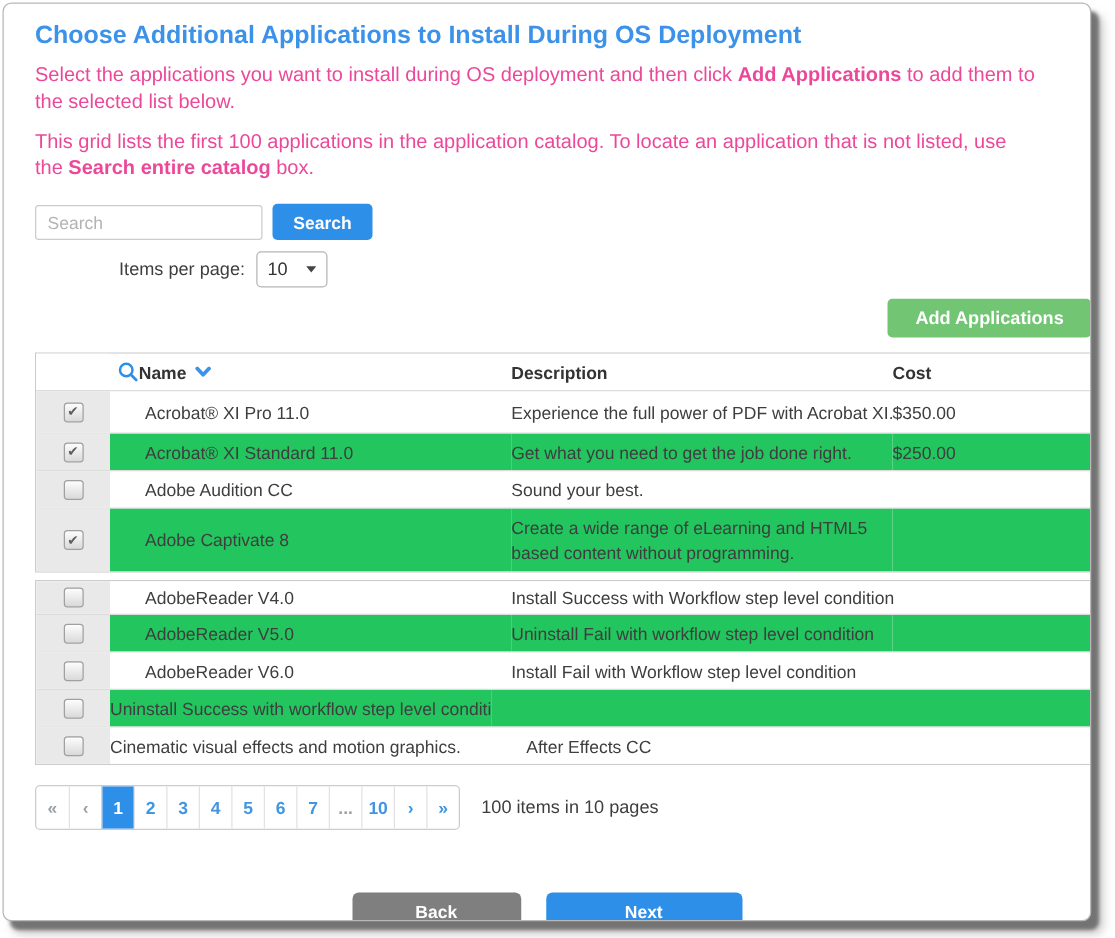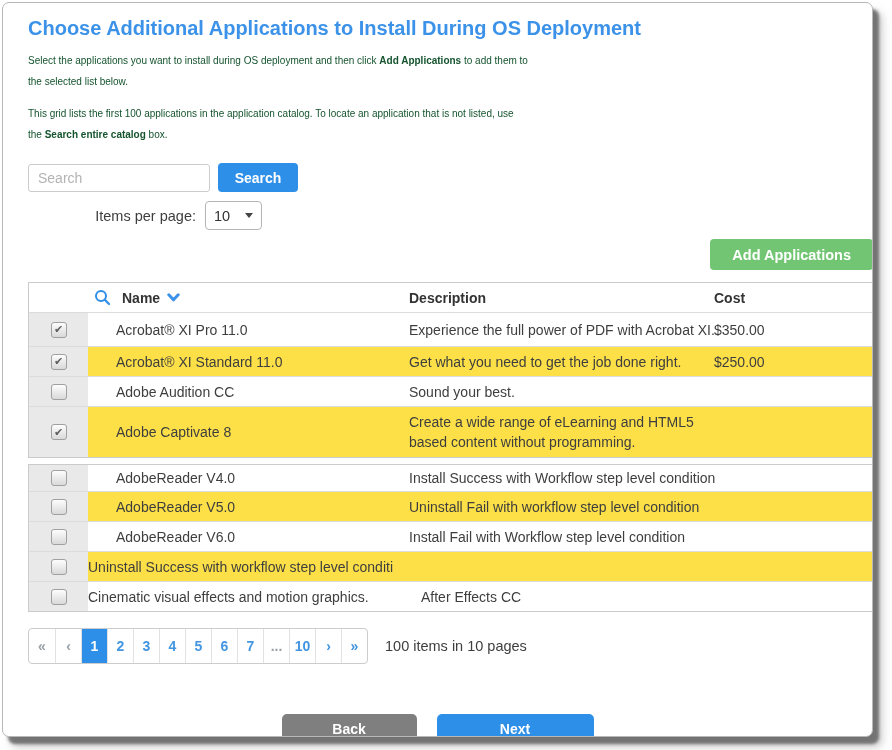--- a/index.html
+++ b/index.html
@@ -5,21 +5,21 @@
   * { box-sizing: border-box; margin: 0; padding: 0; }
   html, body { width: 892px; height: 750px; background: #fff; overflow: hidden;
     font-family: "Liberation Sans", sans-serif; }
   .window {
     position: absolute; top: 2px; left: 2px; width: 871px; height: 735px;
     background: #fff; border: 1px solid #b8b8b8; border-radius: 7px;
     box-shadow: 6px 7px 3px rgba(100,100,100,.85), 9px 10px 8px rgba(150,150,150,.5);
     overflow: hidden; color: #3e3e3e;
   }
   .page-title { margin: 14px 25px 0 25px; font-size: 20px; font-weight: 700; color: #3b92e8; }
-  .intro { margin: 10px 25px 0 25px; font-size: 10px; line-height: 21px; color: #14532d; }
+  .intro { margin: 10px 25px 0 25px; font-size: 16px; line-height: 21px; color: #ec4899; }
   .intro + .intro { margin-top: 11px; }
   .intro b { font-weight: 700; }
 
   .form-area { margin: 18px 0 0 25px; }
   .form-row { display: flex; align-items: center; margin-bottom: 9px; }
   .form-label { width: 168px; text-align: right; margin-right: 9px; font-size: 14.5px; }
   .search-input { width: 182px; height: 28px; border: 1px solid #ccc; border-radius: 3px;
     padding: 0 9px; font-size: 14px; color: #333; outline: none; font-family: inherit; }
   .search-input::placeholder { color: #b3b3b3; }
   .btn { border: none; border-radius: 4px; color: #fff; font-weight: 700;
@@ -33,32 +33,32 @@
     border-right: 4px solid transparent; border-top: 5px solid #444; }
 
   .add-row { width: 845px; margin: 5px 0 0 25px; display: flex; justify-content: flex-end; }
   .add-btn { height: 31px; padding: 0 22px; background: #72c573; font-size: 14.5px; }
 
   .grid { width: 845px; margin: 12px 0 0 25px; font-size: 14px; color: #3e3e3e; }
   .grid-section { border: 1px solid #cbcbcb; background: #fff; }
   .grid-section.lower { margin-top: 6px; }
   .g-row { display: flex; border-top: 1px solid #dcdcdc; background: #fff; }
   .grid-section .g-row:first-child { border-top: none; }
-  .g-row.alt .cell { background: #fde047; }
+  .g-row.alt .cell { background: #22c55e; }
   .cell { display: flex; align-items: center; }
   .c-check { width: 59px; min-width: 59px; justify-content: center;
     background: #e9e9e9 !important; align-self: stretch; }
   .c-name { width: 321px; min-width: 321px; padding-left: 28px; }
   .c-desc { width: 305px; min-width: 305px; white-space: nowrap; }
   .g-row.wrap .c-desc { white-space: normal; line-height: 20px; padding: 5px 10px 5px 0; }
   .c-cost { flex: 1; }
   .g-head { height: 29px; font-weight: 700; color: #333; background: #fff; }
   .g-head .c-check { background: #fff !important; }
   .hc-name { width: 321px; min-width: 321px; padding-left: 6px; }
-  .hc-name .hdr-label { margin-left: 11px; }
+  .hc-name .hdr-label { margin-left: 0; }
   .sort-icon { margin-left: 7px; display: inline-flex; }
   .r34 { min-height: 34px; } .r30 { min-height: 30px; } .r26 { min-height: 26px; }
   .cb { width: 16px; height: 16px; border: 1px solid #a0a0a0; border-radius: 3px;
     background: linear-gradient(#fdfdfd, #d9d9d9); display: flex; align-items: center;
     justify-content: center; cursor: pointer; }
   .cb .tick { display: none; font-size: 11px; line-height: 11px; color: #5e5e5e;
     font-family: "DejaVu Sans", sans-serif; }
   .cb.checked .tick { display: block; }
 
   .pager-row { display: flex; align-items: center; margin: 16px 0 0 25px; }

